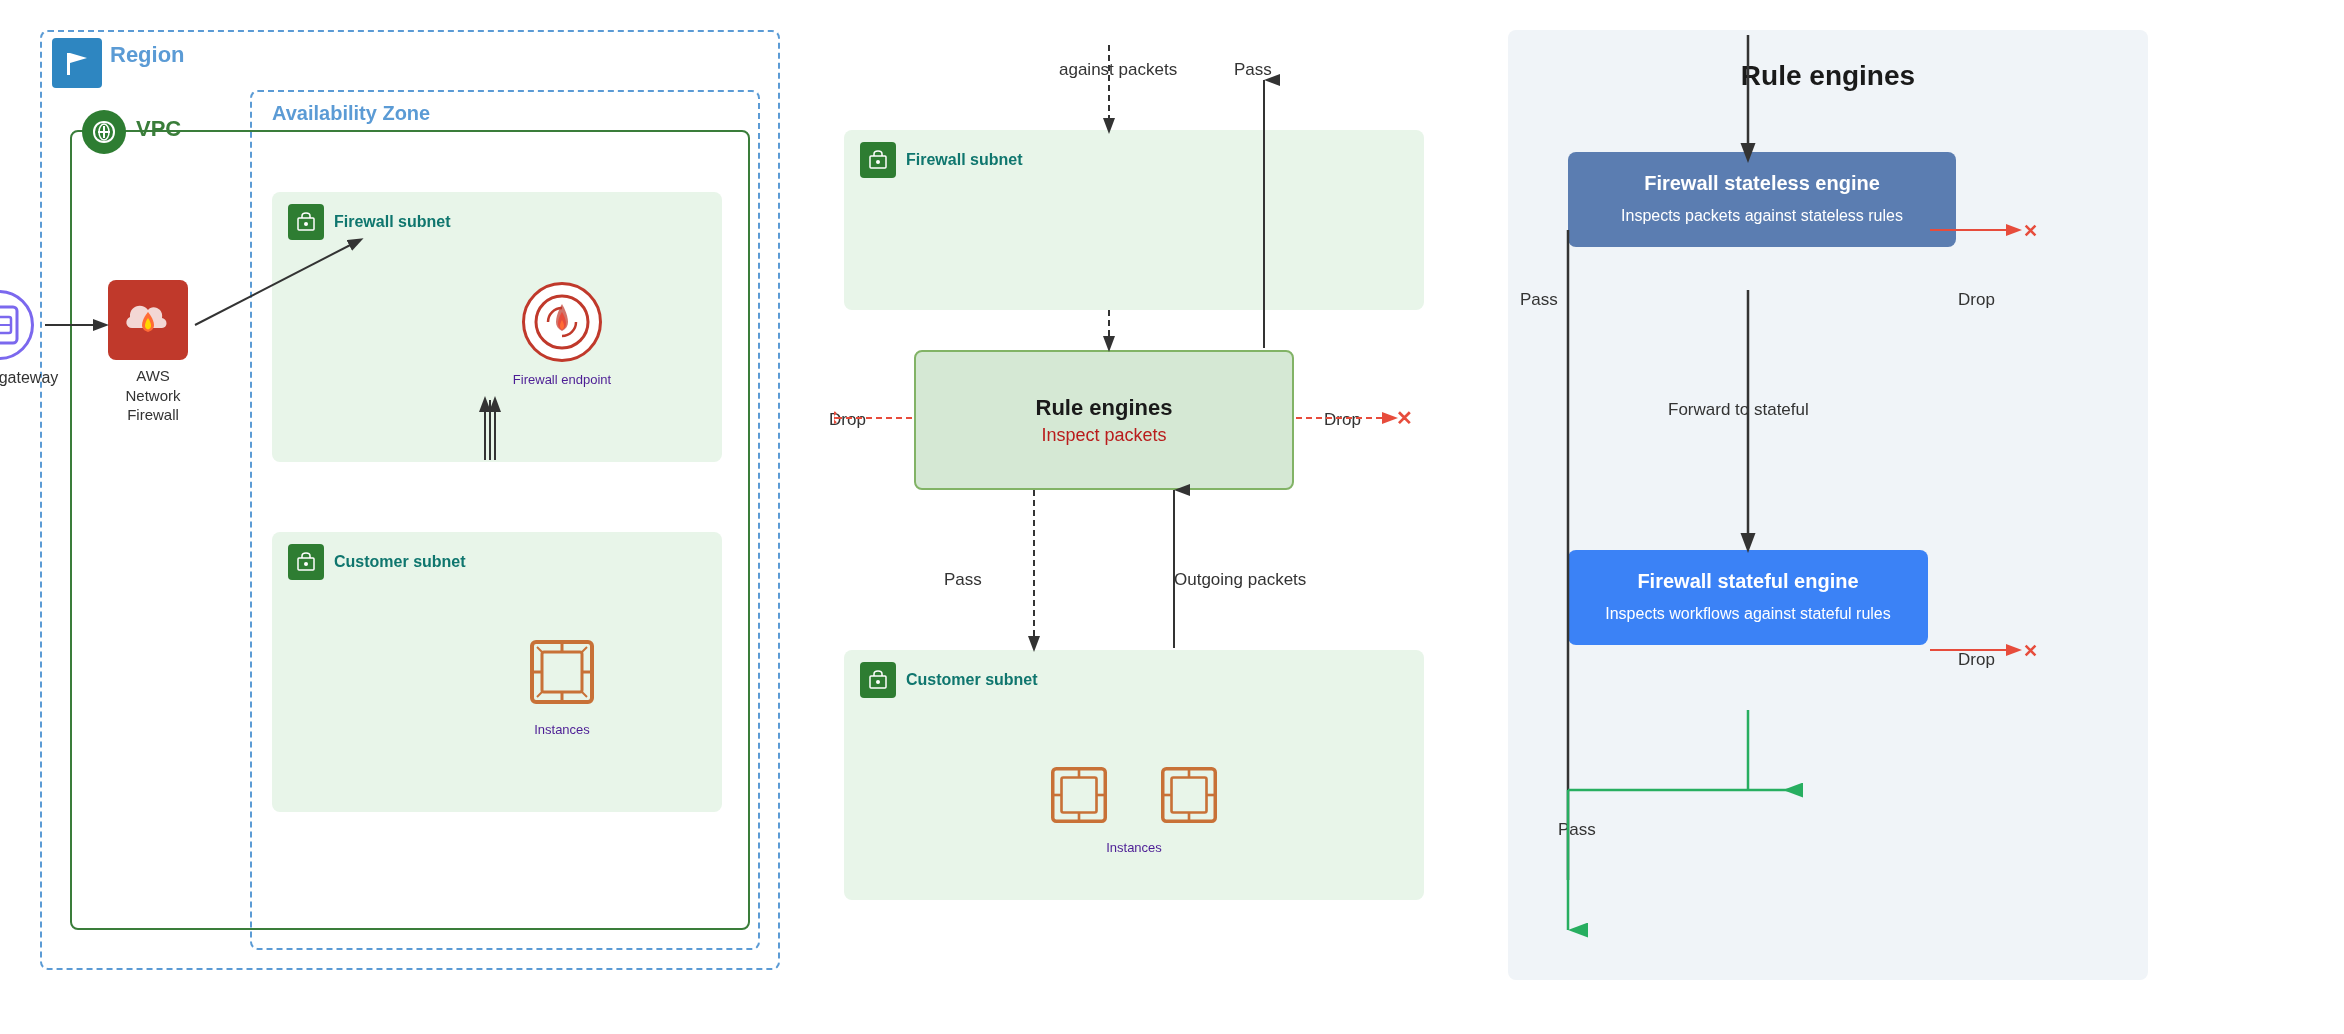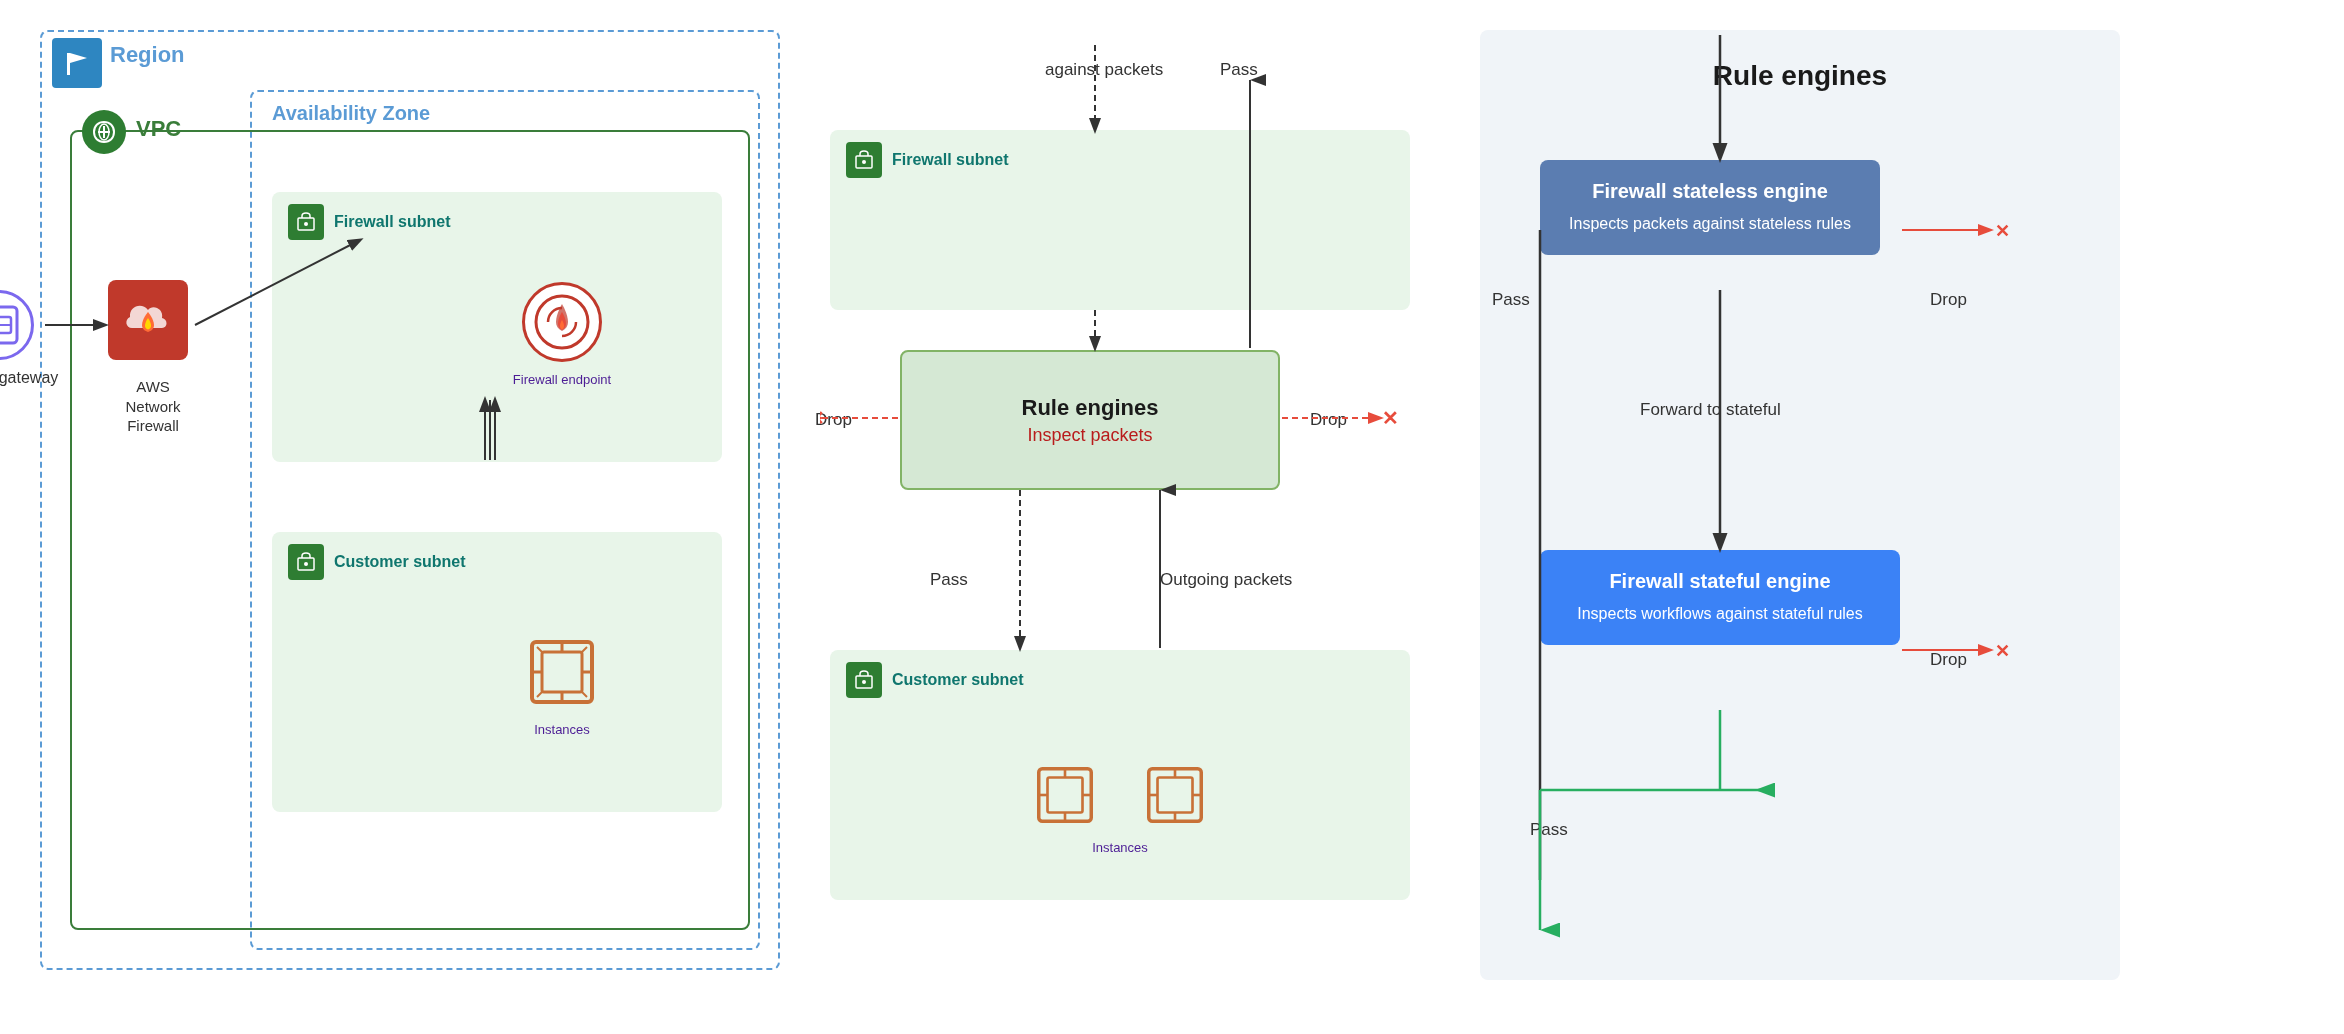--- a/index.html
+++ b/index.html
@@ -12,21 +12,21 @@
       position: relative;
     }
 
     .diagram-container {
       display: flex;
       flex-direction: row;
       align-items: flex-start;
       padding: 30px 40px;
       width: 100%;
       height: 100%;
-      gap: 40px;
+      gap: 54px;
     }
 
     
     .left-diagram {
       position: relative;
       width: 740px;
       height: 950px;
       flex-shrink: 0;
     }
 
@@ -341,23 +341,23 @@
       font-size: 28px;
       font-weight: 700;
       color: #1a1a1a;
       text-align: center;
       margin-bottom: 20px;
       margin-top: 10px;
     }
 
     .stateless-engine-box {
       position: absolute;
-      top: 130px;
+      top: 122px;
       left: 60px;
-      width: 340px;
+      width: 388px;
       background: #5b7db1;
       border-radius: 8px;
       padding: 20px;
       color: white;
     }
 
     .stateful-engine-box {
       position: absolute;
       top: 520px;
       left: 60px;
@@ -510,21 +510,21 @@
     <div style="position:absolute; top:250px; left:68px;">
       <div class="anfw-icon">
         <svg width="56" height="56" viewBox="0 0 56 56" fill="none">
 
           <path d="M12 36 C6 36 4 28 10 25 C9 14 22 10 28 18 C32 12 44 16 42 26 C48 27 48 36 42 36 Z" fill="white" opacity="0.8"></path>
 
           <path d="M28 20 C28 20 22 27 22 33 C22 37 25 39 28 40 C31 39 34 37 34 33 C34 27 28 20 28 20Z" fill="#ff6b35"></path>
           <path d="M28 26 C28 26 25 30 25 34 C25 36 26.5 37 28 37.5 C29.5 37 31 36 31 34 C31 30 28 26 28 26Z" fill="#ffd700"></path>
         </svg>
       </div>
-      <span class="anfw-label" style="font-size:15px; text-align:center; display:block; max-width:90px; margin-top:17px;">AWS Network Firewall</span>
+      <span class="anfw-label" style="font-size:15px; text-align:center; display:block; max-width:90px; margin-top:6px;">AWS Network Firewall</span>
     </div>
 
     <svg class="arrow-svg-left">
       <defs>
         <marker id="arrowBlack" markerWidth="8" markerHeight="8" refX="6" refY="3" orient="auto">
           <path d="M0,0 L0,6 L8,3 z" fill="#333"></path>
         </marker>
         <marker id="arrowBlackLeft" markerWidth="8" markerHeight="8" refX="2" refY="3" orient="auto">
           <path d="M8,0 L8,6 L0,3 z" fill="#333"></path>
         </marker>

